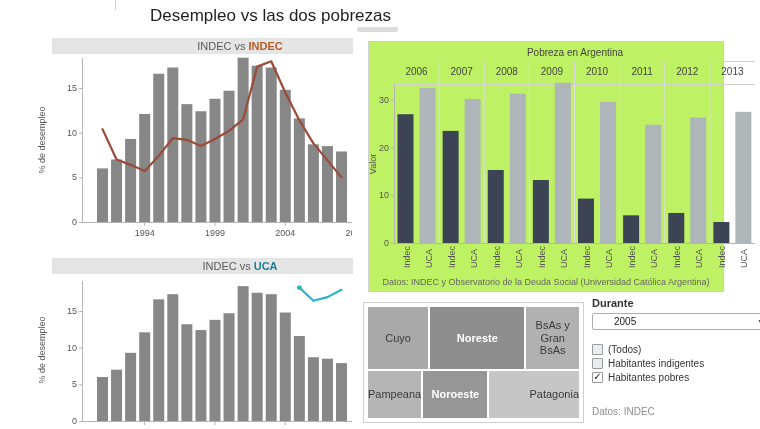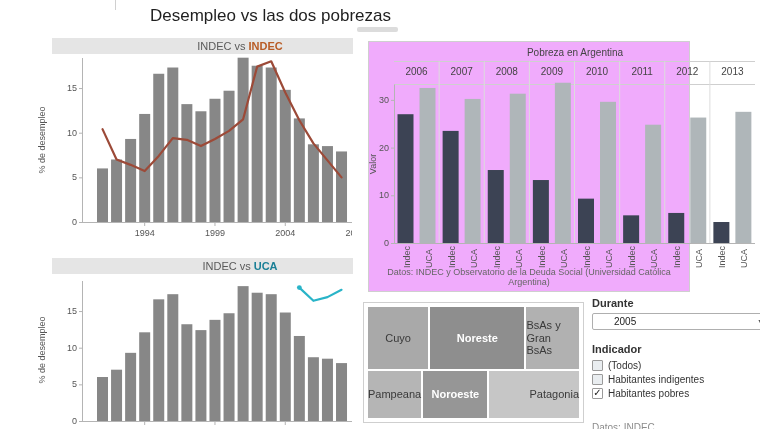--- a/index.html
+++ b/index.html
@@ -13,30 +13,30 @@
   .panel-header{position:absolute;left:52px;width:301px;height:16px;background:#e5e5e5;
         font-size:11px;color:#5a5a5a;line-height:16px;text-align:center;
         padding-left:75px;box-sizing:border-box;white-space:nowrap;}
   .hdr1{top:38px}.hdr2{top:258px}
   .hl{font-weight:bold;margin-left:3px;}
 
   .chart-box{position:absolute;}
   .c1{left:35px;top:55px;width:317px;height:193px;}
   .c2{left:35px;top:275px;width:317px;height:154px;}
 
-  .right-panel{position:absolute;left:368px;top:41px;width:322px;height:251px;
-        border:1px solid #cfcfcf;background:#f0abfc;box-sizing:border-box;}
+  .right-panel{position:absolute;left:368px;top:41px;width:356px;height:251px;
+        border:1px solid #cfcfcf;background:#bef264;box-sizing:border-box;}
   .caption{position:absolute;left:0;bottom:4px;width:100%;text-align:center;
         font-size:9px;color:#666;}
 
   .treemap-panel{position:absolute;left:363px;top:302px;width:221px;height:121px;
         border:1px solid #cfcfcf;background:#fff;box-sizing:border-box;padding:4px;}
   #treemap{width:100%;height:100%;display:flex;flex-direction:column;gap:2px;}
   .tm-row{display:flex;gap:2px;min-height:0;}
-  .tm-cell{display:flex;align-items:center;justify-content:center;text-align:left;
+  .tm-cell{display:flex;align-items:center;justify-content:center;text-align:center;
         font-size:11px;line-height:1.15;color:#3a3a3a;}
   .tm-cell.light-text{color:#fff;font-weight:bold;}
 
   .controls{position:absolute;left:592px;top:297px;width:164px;font-size:10px;color:#333;}
   .ctl-label{font-size:11px;font-weight:bold;color:#333;margin-bottom:4px;}
   .select{width:150px;height:15px;border:1px solid #afafaf;border-radius:2px;background:#fff;
         display:flex;align-items:center;justify-content:space-between;padding:0 21px;
         font-size:10px;color:#222;margin-bottom:13px;cursor:default;}
   .caret{font-size:7px;color:#555;}
   .cb-row{display:flex;align-items:center;height:13px;margin-bottom:1px;}
@@ -222,21 +222,20 @@
         </div>
       </div>
   </div>
 
   <div class="controls">
     <div class="ctl-label">Durante</div>
     <div class="select">
       <span>2005</span>
       <span class="caret">▼</span>
     </div>
-    <div class="ctl-label">Indicador</div>
     <div id="cbx">
         <div class="cb-row">
           <span class="cb"></span>
           <span>(Todos)</span>
         </div>
         <div class="cb-row">
           <span class="cb"></span>
           <span>Habitantes indigentes</span>
         </div>
         <div class="cb-row">

